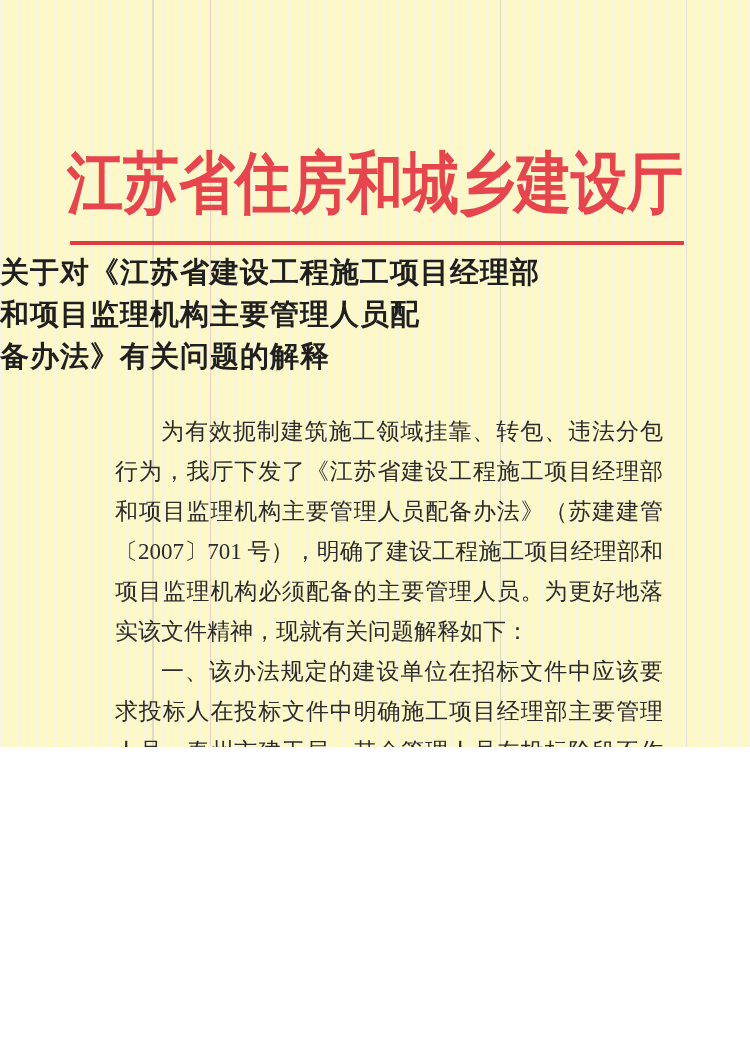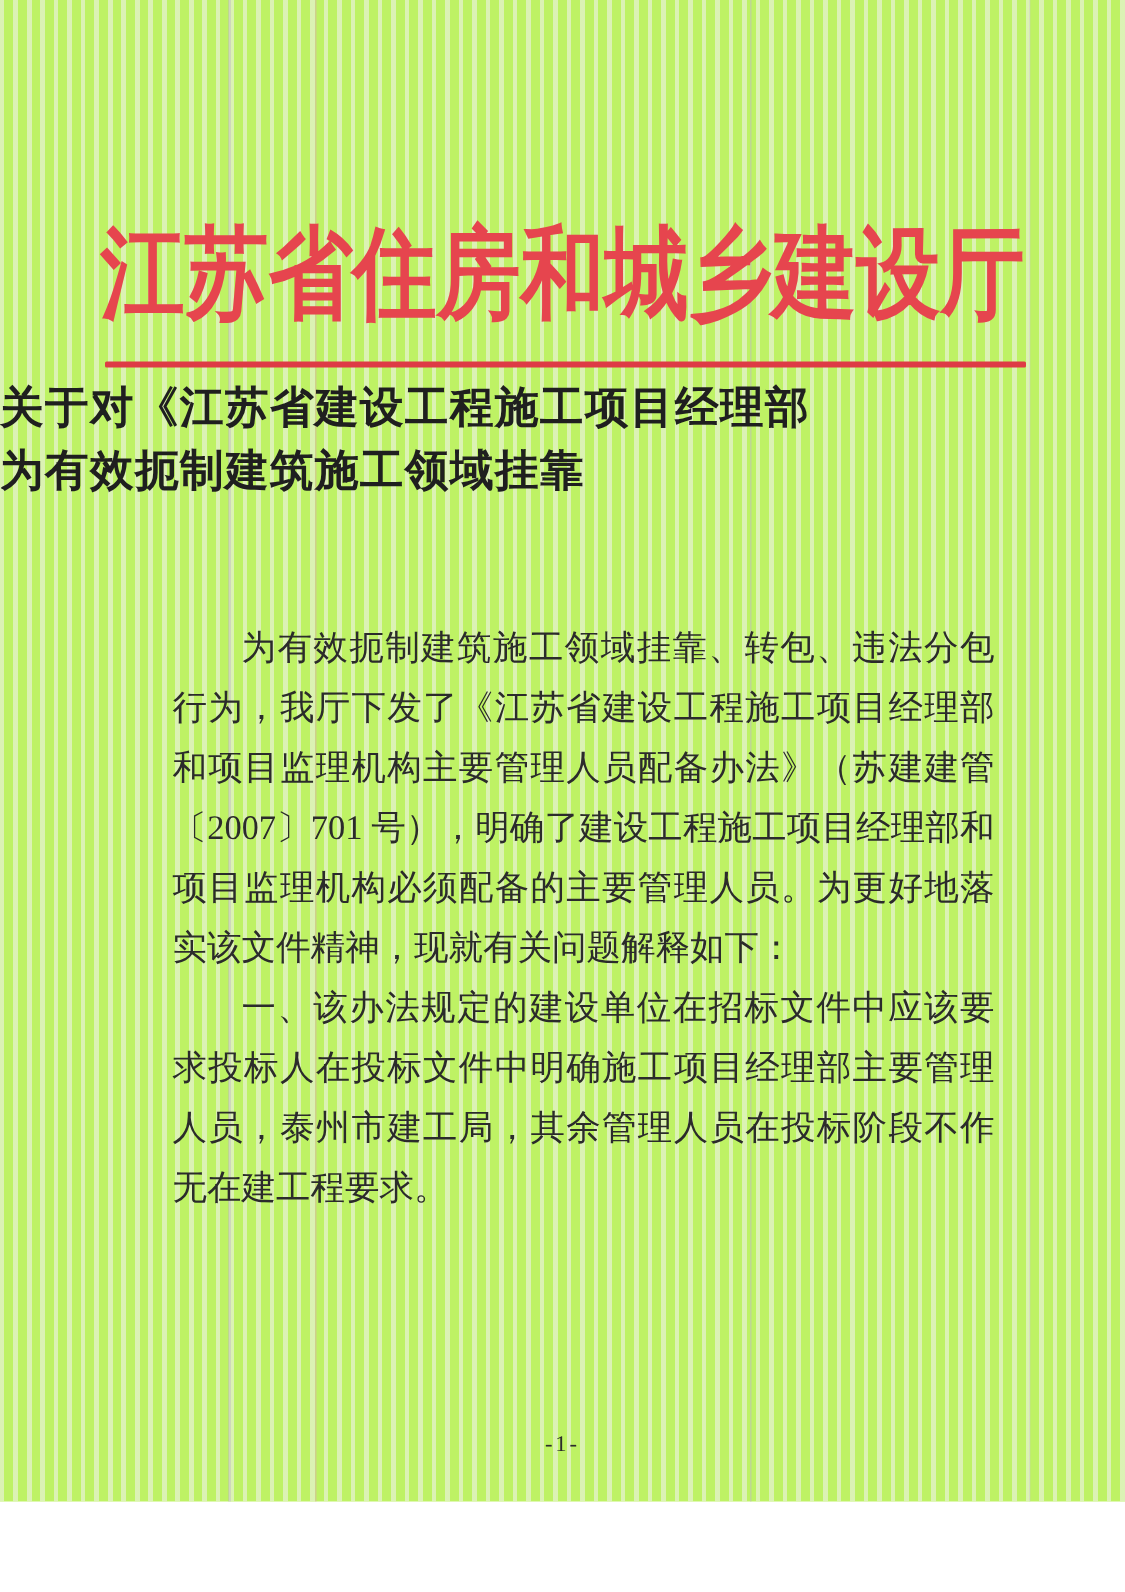--- a/index.html
+++ b/index.html
@@ -4,22 +4,22 @@
 <style>
   * { margin: 0; padding: 0; box-sizing: border-box; }
   html, body { width: 750px; height: 1061px; }
   body {
     font-family: "Liberation Serif", "DejaVu Serif", serif;
     background: #ffffff;
   }
   .page {
     position: relative;
     width: 750px;
-    height: 1001px;
-    background: #bef264;
+    height: 747px;
+    background: #fef9c3;
     overflow: hidden;
   }
   
   .scan-texture {
     position: absolute;
     inset: 0;
     background: repeating-linear-gradient(
       90deg,
       rgba(244,242,246,0.55) 0px, rgba(244,242,246,0.55) 3px,
       rgba(255,255,255,0) 3px, rgba(255,255,255,0) 9px
@@ -119,21 +119,22 @@
   <div class="scan-line l4"></div>
 
   <div class="doc-header">
     <span class="agency">江苏省住房和城乡建设厅</span>
   </div>
 
   <div class="red-rule"></div>
 
   <div class="doc-title">
     <div>关于对《江苏省建设工程施工项目经理部</div>
-    <div>为有效扼制建筑施工领域挂靠</div>
+    <div>和项目监理机构主要管理人员配</div>
+    <div>备办法》有关问题的解释</div>
   </div>
 
   <div class="doc-body">
     <p class="para">为有效扼制建筑施工领域挂靠、转包、违法分包行为，我厅下发了《江苏省建设工程施工项目经理部和项目监理机构主要管理人员配备办法》（苏建建管〔2007〕701 号），明确了建设工程施工项目经理部和项目监理机构必须配备的主要管理人员。为更好地落实该文件精神，现就有关问题解释如下：</p>
     <p class="para">一、该办法规定的建设单位在招标文件中应该要求投标人在投标文件中明确施工项目经理部主要管理人员，泰州市建工局，其余管理人员在投标阶段不作无在建工程要求。</p>
   </div>
 
   <div class="footer-pagenum">-1-</div>
 
   <div class="bottom-edge"></div>

